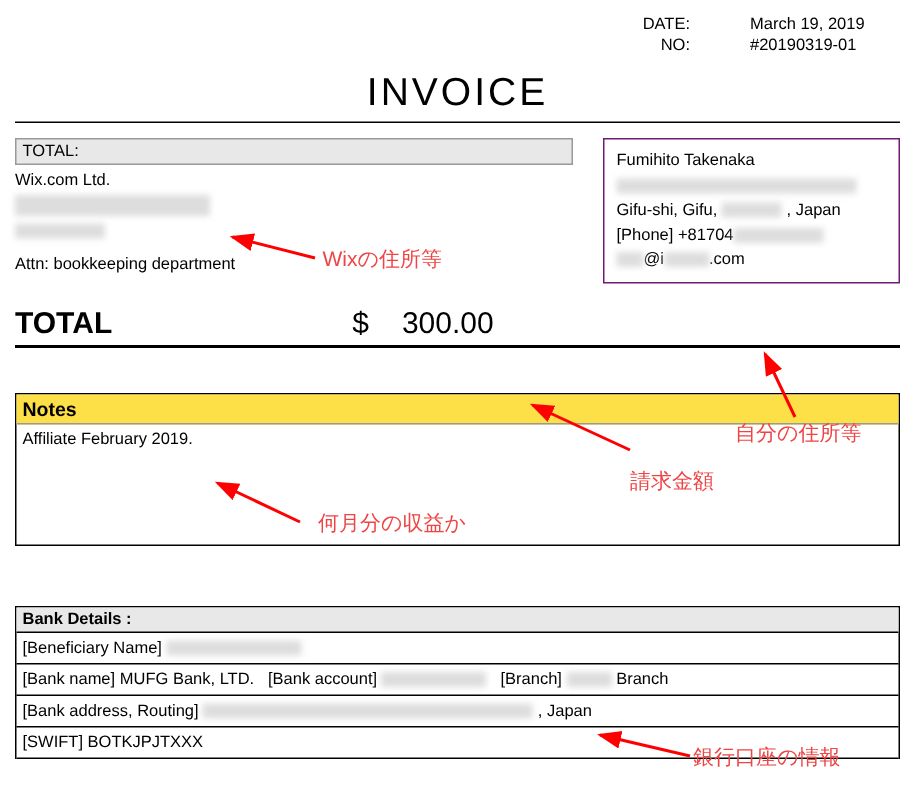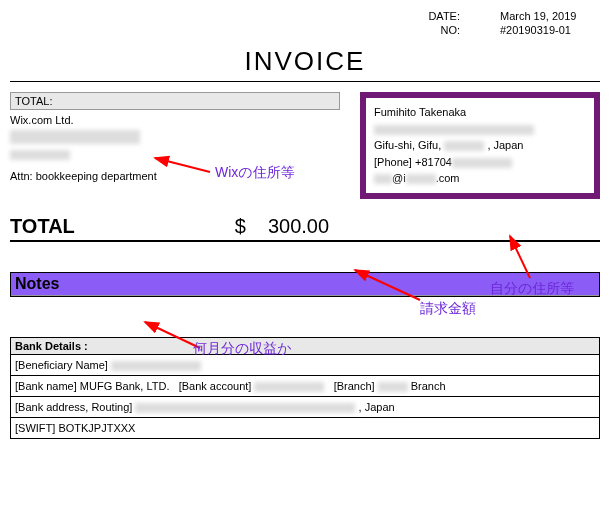--- a/index.html
+++ b/index.html
@@ -17,36 +17,36 @@
   .meta-label { width: 60px; text-align: right; margin-right: 40px; }
   .meta-value { width: 100px; text-align: left; }
   .title-wrap { text-align: center; margin: 10px 0 0 0; }
   .title { font-size: 26px; letter-spacing: 2px; font-weight: normal; display: inline-block; }
   .hr { border-top: 1px solid #000; margin: 4px 0 10px 0; }
   .parties { display: flex; gap: 20px; align-items: flex-start; position: relative; }
   .left-party { flex: 1; }
   .messrs-label { background: #e8e8e8; border: 1px solid #999; padding: 2px 4px; font-size: 11px; }
   .party-line { margin: 4px 0; }
   .redact { display:inline-block; background:#ddd; height:10px; vertical-align: middle; filter: blur(2px); }
-  .sender-box { border: 6px solid #701a75; padding: 6px 8px; width: 240px; font-size: 11px; line-height: 1.5; }
+  .sender-box { border: 1px solid #701a75; padding: 6px 8px; width: 198px; font-size: 11px; line-height: 1.5; }
   .total-row {
     display: flex; align-items: baseline; border-bottom: 2px solid #000;
     margin-top: 14px; padding: 2px 0 2px 0;
   }
   .total-label { font-size: 20px; font-weight: bold; flex: 0 0 auto; }
   .total-currency { font-size: 20px; margin-left: 160px; font-weight: normal;}
   .total-amount { font-size: 20px; margin-left: 22px; font-weight: normal;}
   .notes-box { margin-top: 30px; border: 1px solid #000; }
-  .notes-header { background: #8b5cf6; border-bottom: 1px solid #999; padding: 2px 4px; font-weight: bold; font-size: 16px;}
+  .notes-header { background: #fde047; border-bottom: 1px solid #999; padding: 2px 4px; font-weight: bold; font-size: 13px;}
   .notes-body { padding: 4px; min-height: 80px; font-size: 11px;}
   .bank-box { margin-top: 40px; border: 1px solid #000; border-bottom: none; font-size: 11px;}
   .bank-header { background: #e8e8e8; border-bottom: 1px solid #000; padding: 2px 4px; font-weight: bold;}
   .bank-row { border-bottom: 1px solid #000; padding: 4px 4px; }
   
-  .anno { position: absolute; color: #6d28d9; font-size: 14px; font-weight: normal; pointer-events: none; }
+  .anno { position: absolute; color: #ef4444; font-size: 14px; font-weight: normal; pointer-events: none; }
   svg.anno-svg { position: absolute; top: 0; left: 0; pointer-events: none; }
 </style>
 </head>
 <body>
 
 <div class="meta-row">
   <span class="meta-label">DATE:</span>
   <span class="meta-value">March 19, 2019</span>
 </div>
 <div class="meta-row">
@@ -86,20 +86,21 @@
 </div>
 
 <div class="total-row">
   <span class="total-label">TOTAL</span>
   <span class="total-currency">$</span>
   <span class="total-amount">300.00</span>
 </div>
 
 <div class="notes-box">
   <div class="notes-header">Notes</div>
+  <div class="notes-body">Affiliate February 2019.</div>
 </div>
 
 <div class="bank-box">
   <div class="bank-header">Bank Details :</div>
   <div class="bank-row">
     <span>[Beneficiary Name]</span>
     <span class="redact" style="width:90px;"></span>
   </div>
   <div class="bank-row">
     <span>[Bank name] MUFG Bank, LTD.</span>
@@ -134,15 +135,15 @@
 
   <line x1="420" y1="300" x2="355" y2="270" stroke="#ff0000" stroke-width="2" marker-end="url(#arrowhead)"></line>
 
   <line x1="200" y1="348" x2="145" y2="322" stroke="#ff0000" stroke-width="2" marker-end="url(#arrowhead)"></line>
 
   <line x1="460" y1="504" x2="400" y2="490" stroke="#ff0000" stroke-width="2" marker-end="url(#arrowhead)"></line>
 </svg>
 
 <div class="anno" style="left:215px; top:164px;">Wixの住所等</div>
 <div class="anno" style="left:490px; top:280px;">自分の住所等</div>
-<div class="anno" style="left:420px; top:300px;">請求金額</div>
-<div class="anno" style="left:193px; top:340px;">何月分の収益か</div>
+<div class="anno" style="left:420px; top:312px;">請求金額</div>
+<div class="anno" style="left:212px; top:340px;">何月分の収益か</div>
 <div class="anno" style="left:462px; top:496px;">銀行口座の情報</div>
 
 </body></html>

